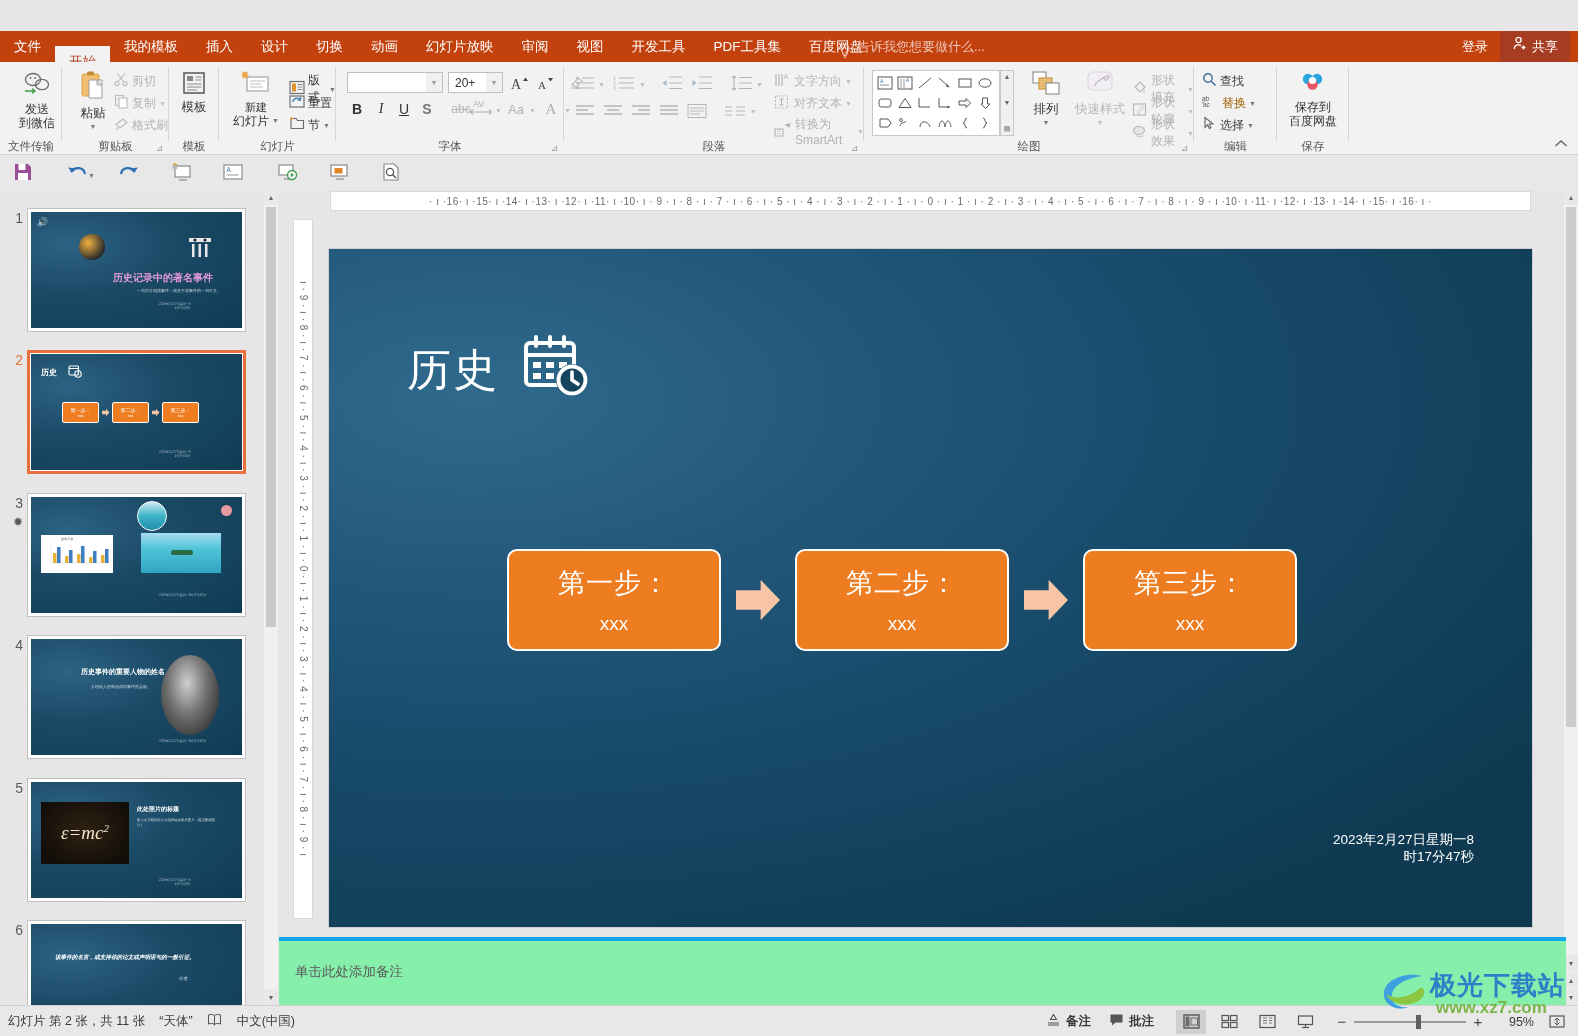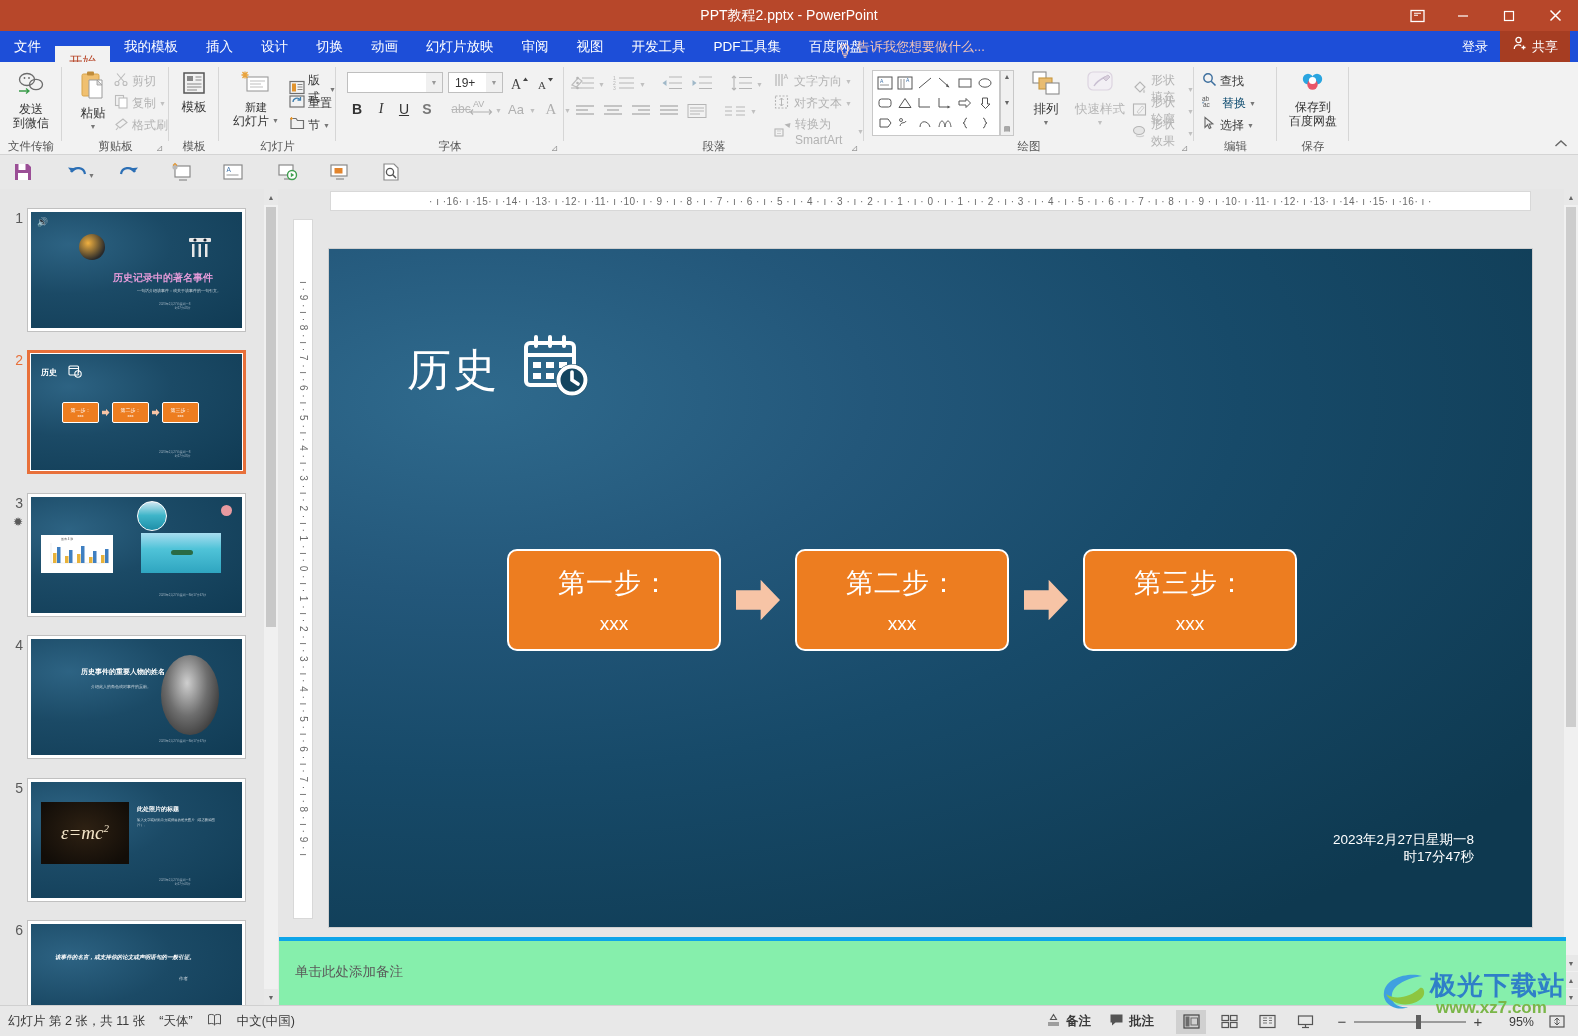--- a/index.html
+++ b/index.html
@@ -24,21 +24,21 @@
   .win-btns { position: absolute; right: 0; top: 0; height: 31px; display: flex; }
   .win-btn {
     width: 46px; height: 31px; display: flex; align-items: center; justify-content: center;
     color: #fff; font-size: 13px;
   }
   .win-btn svg { display: block; }
 
   
   .tabrow {
     position: absolute; left: 0; top: 31px; width: 1578px; height: 31px;
-    background: #1d4ed8;
+    background: #c2410c;
   }
   .tabs { position: absolute; left: 0; top: 0; display: flex; height: 31px; align-items: stretch; }
   .tab {
     padding: 0 14px; height: 31px; line-height: 31px; color: #fff; font-size: 13.5px;
     white-space: nowrap;
   }
   .tab.active { background: #f2f2f2; color: #b7472a; margin-top: 15px; }
   .tellme {
     position: absolute; left: 838px; top: 0; height: 31px; line-height: 31px;
     color: #f0c4b8; font-size: 13px; display: flex; align-items: center; gap: 5px;
@@ -229,46 +229,20 @@
     pointer-events: none;
   }
   .wm-text { position: absolute; left: 52px; top: 0; font-size: 26px; font-weight: bold; color: #2f7fc8; letter-spacing: 1px; }
   .wm-url  { position: absolute; left: 58px; top: 30px; font-size: 17px; color: #7ab648; font-weight: bold; }
 </style>
 </head>
 <body>
 
 <div id="app">
 
-  <div class="titlebar">
-    <div class="title">PPT教程2.pptx - PowerPoint</div>
-    <div class="win-btns">
-      <div class="win-btn">
-        <svg width="15" height="14" viewBox="0 0 15 14">
-            <rect x="1" y="1.5" width="13" height="11" fill="none" stroke="#fff" stroke-width="1.3"></rect>
-            <path d="M4 4.2h7M4 6.2h4" stroke="#fff" stroke-width="1.1"></path>
-          </svg>
-      </div>
-      <div class="win-btn">
-        <svg width="12" height="12" viewBox="0 0 12 12">
-            <path d="M1 6h10" stroke="#fff" stroke-width="1.2"></path>
-          </svg>
-      </div>
-      <div class="win-btn">
-        <svg width="12" height="12" viewBox="0 0 12 12">
-            <rect x="1.5" y="1.5" width="9" height="9" fill="none" stroke="#fff" stroke-width="1.2"></rect>
-          </svg>
-      </div>
-      <div class="win-btn close">
-        <svg width="13" height="13" viewBox="0 0 13 13">
-            <path d="M1.5 1.5l10 10M11.5 1.5l-10 10" stroke="#fff" stroke-width="1.5"></path>
-          </svg>
-      </div>
-    </div>
-  </div>
 
   <div class="tabrow">
     <div class="tabs">
       <div class="tab">文件</div>
       <div class="tab active">开始</div>
       <div class="tab">我的模板</div>
       <div class="tab">插入</div>
       <div class="tab">设计</div>
       <div class="tab">切换</div>
       <div class="tab">动画</div>
@@ -299,21 +273,21 @@
             </svg>
         </span>
         <span>共享</span>
       </div>
     </div>
   </div>
 
   <div class="ribbon">
 
     <div class="rgroup" style="left:0;width:62px;">
-      <div class="bigbtn" style="left:5px;top:8px;width:52px;">
+      <div class="bigbtn" style="left:11px;top:8px;width:52px;">
         <span>
           <svg width="30" height="28" viewBox="0 0 30 28">
               <ellipse cx="11" cy="9.5" rx="7.5" ry="6" fill="none" stroke="#6c6c6c" stroke-width="1.3"></ellipse>
               <ellipse cx="20" cy="14.5" rx="6.5" ry="5.2" fill="none" stroke="#6c6c6c" stroke-width="1.3"></ellipse>
               <circle cx="8.5" cy="8" r="0.9" fill="#6c6c6c"></circle>
               <circle cx="13" cy="8" r="0.9" fill="#6c6c6c"></circle>
               <path d="M3 21h10M10 18.5l3 2.5-3 2.5" fill="none" stroke="#3a9c4a" stroke-width="1.3"></path>
             </svg>
         </span>
         <span style="font-size:12px;margin-top:1px;">发送</span>
@@ -431,21 +405,21 @@
       <div class="glabel">幻灯片</div>
       <div class="sep"></div>
     </div>
 
     <div class="rgroup" style="left:336px;width:228px;">
       <div class="fontbox" style="left:11px;top:10px;width:96px;">
         <span style="padding-left:5px;"></span>
         <span class="fb-caret">▼</span>
       </div>
       <div class="fontbox" style="left:112px;top:10px;width:55px;">
-        <span style="padding-left:6px;">19+</span>
+        <span style="padding-left:6px;">20+</span>
         <span class="fb-caret">▼</span>
       </div>
       <div class="fbtn" style="left:172px;top:10px;">
         <svg width="20" height="18" viewBox="0 0 20 18">
             <text x="1" y="15" font-size="14" font-family="Liberation Serif, serif" fill="#444">A</text>
             <path d="M13 7l2.5-3.5L18 7z" fill="#444"></path>
           </svg>
       </div>
       <div class="fbtn" style="left:198px;top:10px;">
         <svg width="20" height="18" viewBox="0 0 20 18">
@@ -776,21 +750,21 @@
         <span style="color:#3a3a3a;">查找</span>
       </div>
       <div class="smallrow" style="left:8px;top:32px;">
         <span>
           <svg width="17" height="15" viewBox="0 0 17 15">
               <text x="0" y="7" font-size="6.5" fill="#555" font-family="Liberation Sans, sans-serif">ab</text>
               <text x="1" y="13" font-size="6.5" fill="#555" font-family="Liberation Sans, sans-serif">ac</text>
               <path d="M0 9.5l2-2" stroke="#3d6f9e" stroke-width="1"></path>
             </svg>
         </span>
-        <span style="color:#0c4a6e;">替换</span>
+        <span style="color:#a16207;">替换</span>
         <span class="caret">▼</span>
       </div>
       <div class="smallrow" style="left:8px;top:54px;">
         <span>
           <svg width="15" height="15" viewBox="0 0 15 15">
               <path d="M3 1.5v10l2.6-2.7 1.7 3.8 1.6-0.8-1.7-3.7 3.6-0.2z" fill="none" stroke="#666" stroke-width="1.1"></path>
             </svg>
         </span>
         <span style="color:#3a3a3a;">选择</span>
         <span class="caret">▼</span>

